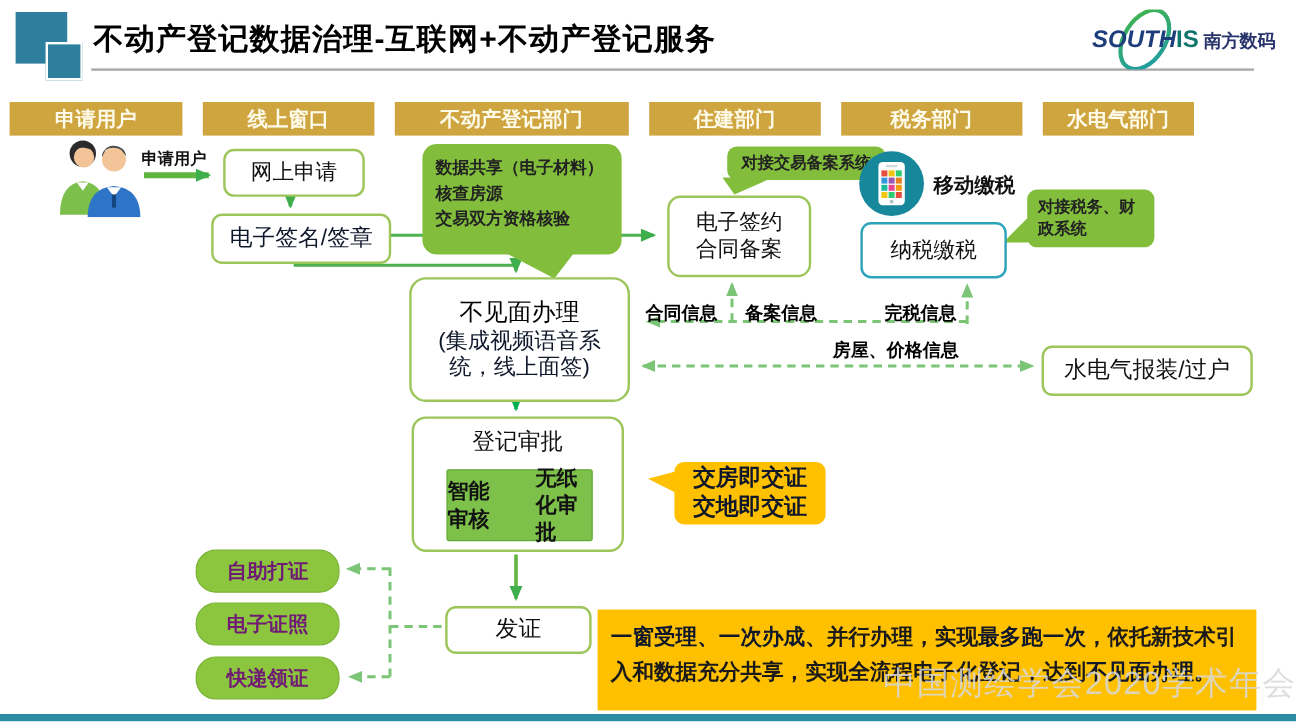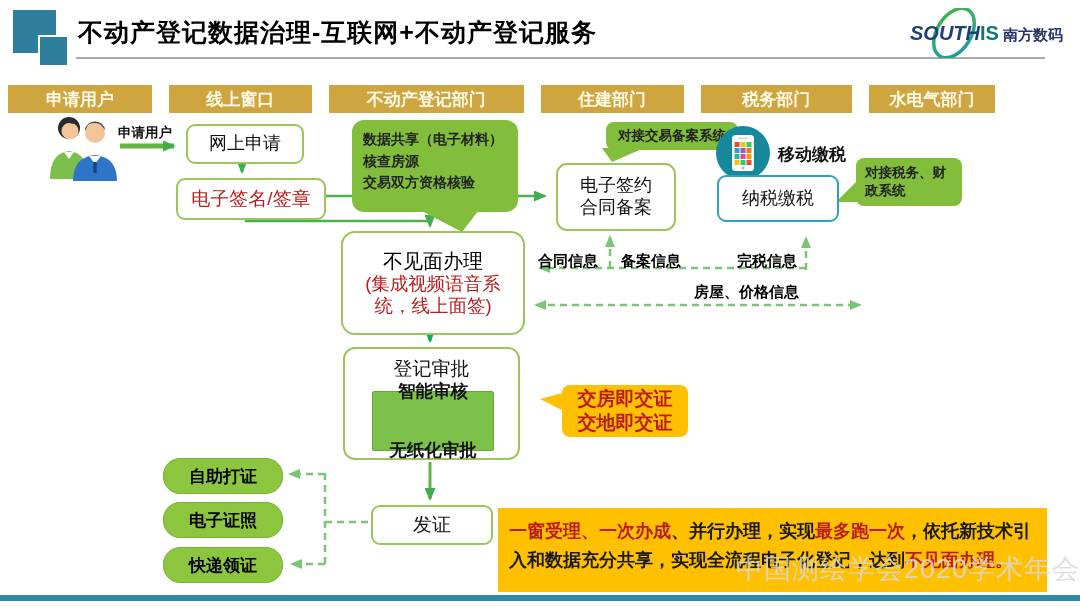--- a/index.html
+++ b/index.html
@@ -21,50 +21,50 @@
   
   #col-bar{left:8px;top:85px;width:987px;height:28px;display:flex;gap:17px;z-index:2;}
   .col-cell{background:#CEA53F;color:#FFFBEA;font-size:17px;font-weight:bold;
     display:flex;align-items:center;justify-content:center;}
   
   .wbox{background:#fff;border:2px solid #9CC55A;border-radius:9px;display:flex;
     flex-direction:column;align-items:center;justify-content:center;font-weight:normal;
     color:#111;z-index:2;text-align:center;line-height:1.2;}
   .bubble{background:#82BE3C;border-radius:10px;color:#222;font-weight:600;z-index:2;}
   .pill{background:#8CC63F;border:1px solid #79B335;border-radius:17px;display:flex;
-    align-items:center;justify-content:center;font-weight:bold;color:#000000;z-index:2;}
+    align-items:center;justify-content:center;font-weight:bold;color:#701a75;z-index:2;}
   .lbl{font-size:15px;font-weight:600;color:#000000;z-index:2;white-space:nowrap;}
-  .red{color:#b91c1c;}
+  .red{color:#0f172a;}
   
   #users-icon{left:42px;top:115px;z-index:2;}
   #online-apply-label{left:118px;top:124px;font-size:13.5px;font-weight:600;z-index:2;}
   #web-apply{left:186px;top:124px;width:114px;height:36px;font-size:18px;}
   #esign{left:176px;top:178px;width:146px;height:38px;font-size:19px;}
   #share-bubble{left:352px;top:120px;width:166px;height:92px;padding:9px 11px;
     font-size:14px;line-height:1.55;border-radius:12px;box-sizing:border-box;}
   #deal-sys-bubble{left:566px;top:122px;width:132px;height:28px;font-size:13.5px;
     display:flex;align-items:center;justify-content:center;border-radius:8px;margin-left:40px;}
   #esign-contract{left:556px;top:163px;width:116px;height:64px;font-size:18px;border-radius:11px;}
   #phone-icon{left:715px;top:125px;z-index:2;}
   #mobile-tax{left:778px;top:143px;font-size:17px;font-weight:bold;z-index:2;}
   #tax-sys-bubble{left:856px;top:158px;width:106px;height:48px;font-size:13.5px;
     padding:6px 9px;line-height:1.35;border-radius:8px;box-sizing:border-box;}
-  #pay-tax{left:717px;top:175px;width:118px;height:43px;font-size:18px;border:2.5px solid #2BA3B8;}
+  #pay-tax{left:717px;top:185px;width:118px;height:43px;font-size:18px;border:2.5px solid #2BA3B8;}
   #no-meet{left:341px;top:231px;width:180px;height:100px;border-radius:14px;}
   #no-meet .t{font-size:20px;color:#000;}
   #no-meet .s{font-size:18.5px;line-height:1.18;}
   #contract-info{left:538px;top:252px;}
   #record-info{left:621px;top:252px;}
   #taxpaid-info{left:737px;top:252px;}
   #house-price-info{left:694px;top:283px;}
   #utility-box{left:868px;top:288px;width:172px;height:38px;font-size:19px;}
   #approval{left:343px;top:347px;width:177px;height:113px;border-radius:12px;
     justify-content:flex-start;padding-top:9px;box-sizing:border-box;font-size:19px;}
   #approval-inner{left:372px;top:391px;width:120px;height:58px;background:#7DC14B;
-    border:1.5px solid #63A939;display:flex;flex-direction:column;align-items:center;
+    border:1.5px solid #63A939;display:flex;align-items:center;
     justify-content:center;font-size:17.5px;font-weight:bold;z-index:3;line-height:1.3;border-radius:2px;gap:36px;}
   #cert-callout{left:562px;top:385px;width:126px;height:52px;background:#FFC000;border-radius:8px;
     display:flex;flex-direction:column;align-items:center;justify-content:center;
     font-size:19px;font-weight:bold;line-height:1.25;z-index:2;}
   #issue-cert{left:371px;top:505px;width:118px;height:36px;font-size:19px;}
   #pill-self{left:163px;top:458px;width:118px;height:34px;font-size:17px;}
   #pill-elic{left:163px;top:502px;width:118px;height:34px;font-size:17px;}
   #pill-express{left:163px;top:547px;width:118px;height:34px;font-size:17px;}
   #summary{left:498px;top:508px;width:549px;height:84px;background:#FFC000;
     padding:9px 11px;box-sizing:border-box;font-size:18px;font-weight:bold;
@@ -208,20 +208,21 @@
     <div class="t">不见面办理</div>
     <div class="s red">(集成视频语音系</div>
     <div class="s red">统，线上面签)</div>
   </div>
 
   <div class="abs lbl" id="contract-info">合同信息</div>
   <div class="abs lbl" id="record-info">备案信息</div>
   <div class="abs lbl" id="taxpaid-info">完税信息</div>
   <div class="abs lbl" id="house-price-info">房屋、价格信息</div>
 
+  <div class="abs wbox" id="utility-box">水电气报装/过户</div>
 
   <div class="abs wbox" id="approval">
     <div>登记审批</div>
   </div>
   <div class="abs" id="approval-inner">
     <div>智能审核</div>
     <div>无纸化审批</div>
   </div>
 
   <div class="abs" id="cert-callout">

